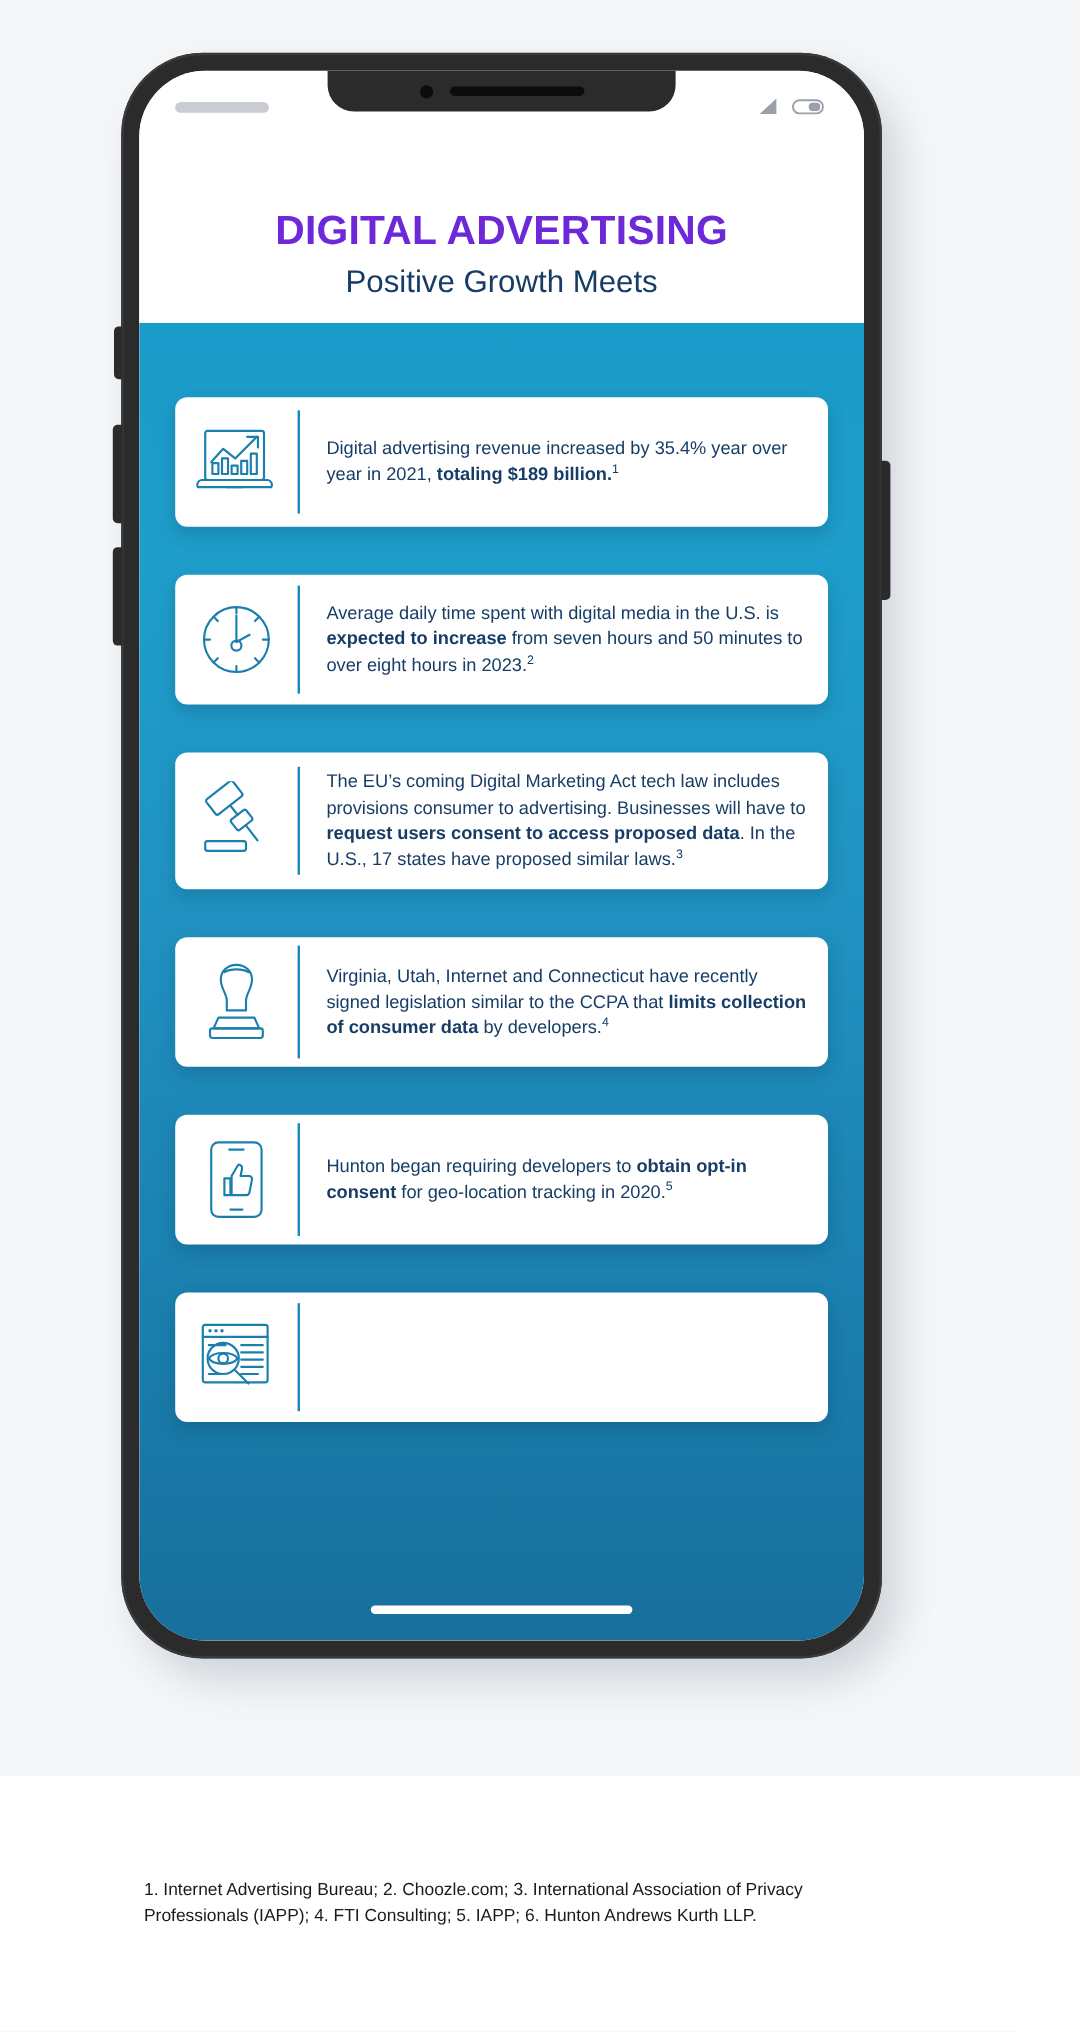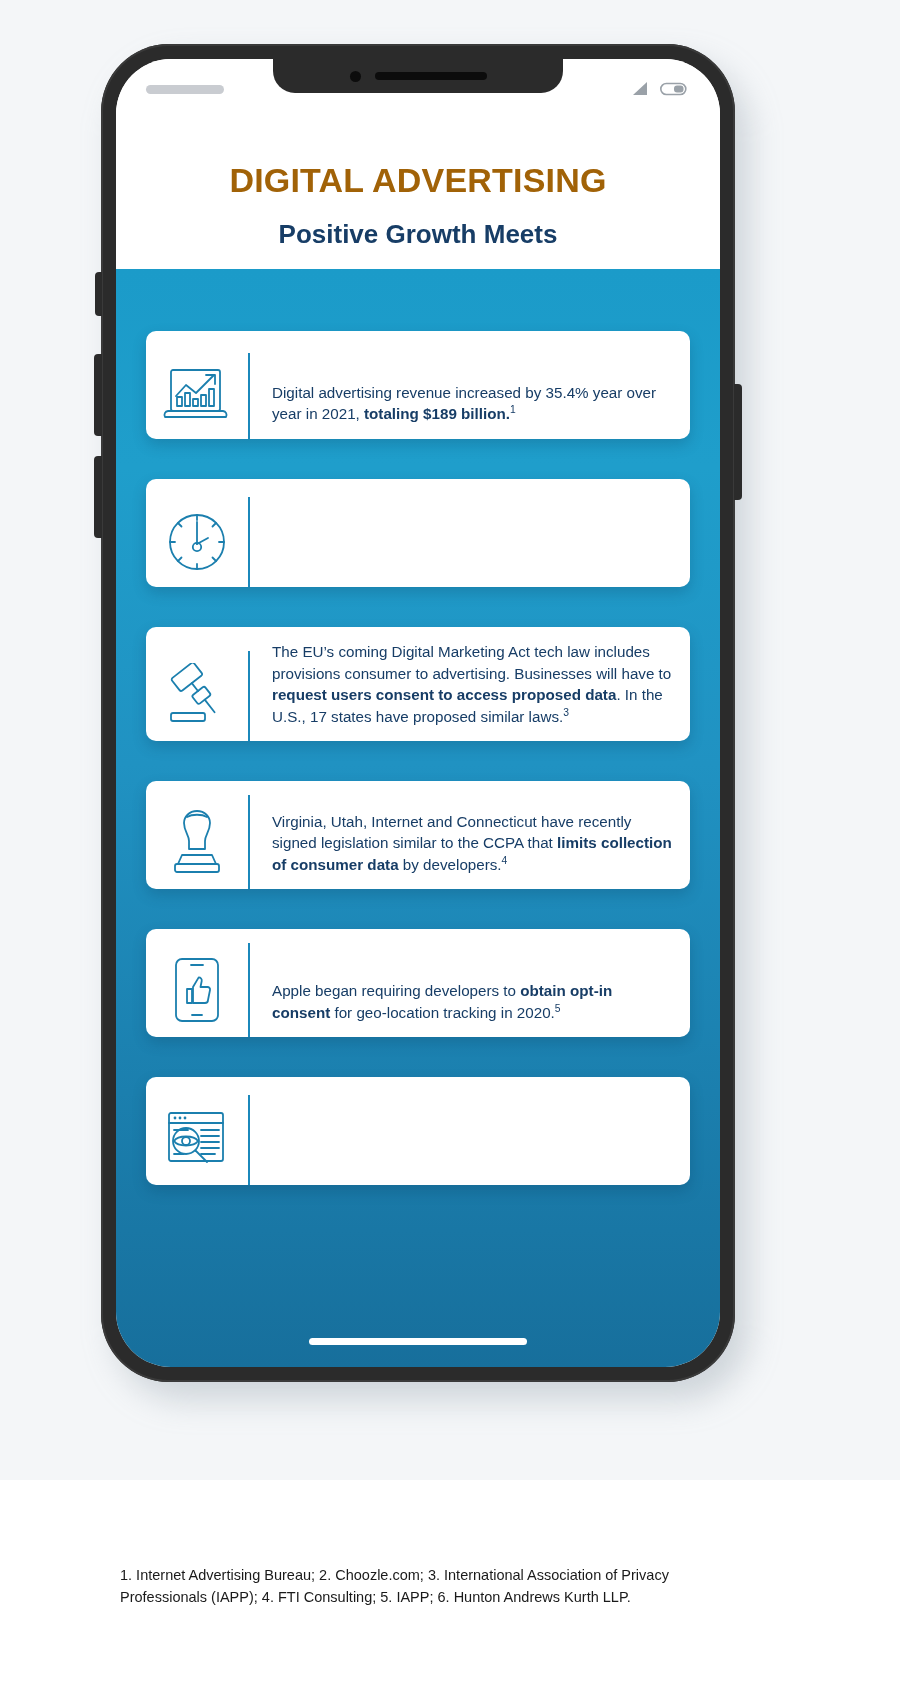--- a/index.html
+++ b/index.html
@@ -129,34 +129,34 @@
     height: 210px;
     background: #ffffff;
     z-index: 10;
     display: flex;
     flex-direction: column;
     align-items: center;
     justify-content: flex-end;
     padding-bottom: 18px;
   }
   .title-main {
-    color: #a16207;
+    color: #6d28d9;
     font-size: 34px;
     font-weight: bold;
     letter-spacing: 0.2px;
     line-height: 1.15;
     text-align: center;
   }
   .title-sub {
     color: #173d66;
     font-size: 26px;
-    font-weight: bold;
+    font-weight: normal;
     line-height: 1.28;
     text-align: right;
-    margin-top: 18px;
+    margin-top: 6px;
   }
 
   
   .screen-body {
     position: absolute;
     top: 210px;
     left: 0; right: 0;
     bottom: 0;
     background: linear-gradient(180deg, #1b9bc9 0%, #1f9ecb 18%, #2092c2 45%, #1b7fae 75%, #176f9c 100%);
     padding: 62px 30px 0 30px;
@@ -164,21 +164,21 @@
 
   .cards {
     display: flex;
     flex-direction: column;
     gap: 40px;
   }
 
   .card {
     position: relative;
     display: flex;
-    align-items: flex-end;
+    align-items: center;
     background: #ffffff;
     border-radius: 10px;
     box-shadow: 0 6px 14px rgba(10,50,80,0.22);
     min-height: 108px;
   }
 
   .card-icon-cell {
     flex: 0 0 104px;
     display: flex;
     align-items: center;
@@ -313,20 +313,23 @@
                     <path d="M55 33 h5"></path>
                   <path d="M14 14 l3.5 3.5"></path>
                     <path d="M48.5 48.5 l3.5 3.5"></path>
                   <path d="M52 14 l-3.5 3.5"></path>
                     <path d="M17.5 48.5 l-3.5 3.5"></path>
                   <path d="M33 13 v22"></path>
                   <path d="M33 35 l11 -6"></path>
                   <circle cx="33" cy="38" r="4.2"></circle>
                 </svg>
               </div>
+              <div class="card-text-cell">
+                <div class="card-text"><span>Average daily time spent with digital media in the U.S. is </span><b>expected to increase</b><span> from seven hours and 50 minutes to over eight hours in 2023.</span><sup>2</sup></div>
+              </div>
             </div>
 
             <div class="card">
               <div class="card-icon-cell">
                 <svg width="72" height="66" viewBox="0 0 72 66" fill="none" stroke="#1b7fae" stroke-width="1.8" stroke-linecap="round" stroke-linejoin="round">
                   <g transform="rotate(-38 36 30)">
                     <rect x="24" y="3" width="28" height="16" rx="2"></rect>
                     <path d="M38 19 v10"></path>
                     <rect x="30" y="29" width="16" height="11" rx="2"></rect>
                     <path d="M38 40 v16"></path>
@@ -357,21 +360,21 @@
               <div class="card-icon-cell">
                 <svg width="54" height="70" viewBox="0 0 54 70" fill="none" stroke="#1b7fae" stroke-width="1.8" stroke-linecap="round" stroke-linejoin="round">
                   <rect x="6" y="4" width="42" height="62" rx="6"></rect>
                   <path d="M21 10 h12"></path>
                   <path d="M22 60 h10"></path>
                   <path d="M17 34 v14 h5 v-14 z"></path>
                   <path d="M24 48 h11 a3 3 0 0 0 3 -3 l2 -10 a2.5 2.5 0 0 0 -2.5 -3 h-7 l1.2 -6 a3 3 0 0 0 -3 -3.6 l-5.7 9.6 v16 z"></path>
                 </svg>
               </div>
               <div class="card-text-cell">
-                <div class="card-text"><span>Apple began requiring developers to </span><b>obtain opt-in consent</b><span> for geo-location tracking in 2020.</span><sup>5</sup></div>
+                <div class="card-text"><span>Hunton began requiring developers to </span><b>obtain opt-in consent</b><span> for geo-location tracking in 2020.</span><sup>5</sup></div>
               </div>
             </div>
 
             <div class="card">
               <div class="card-icon-cell">
                 <svg width="72" height="66" viewBox="0 0 72 66" fill="none" stroke="#1b7fae" stroke-width="1.8" stroke-linecap="round" stroke-linejoin="round">
                   <rect x="8" y="6" width="54" height="48" rx="2"></rect>
                   <path d="M8 16 h54"></path>
                   <circle cx="14" cy="11" r="1.4" fill="#1b7fae" stroke="none"></circle>
                   <circle cx="19" cy="11" r="1.4" fill="#1b7fae" stroke="none"></circle>

